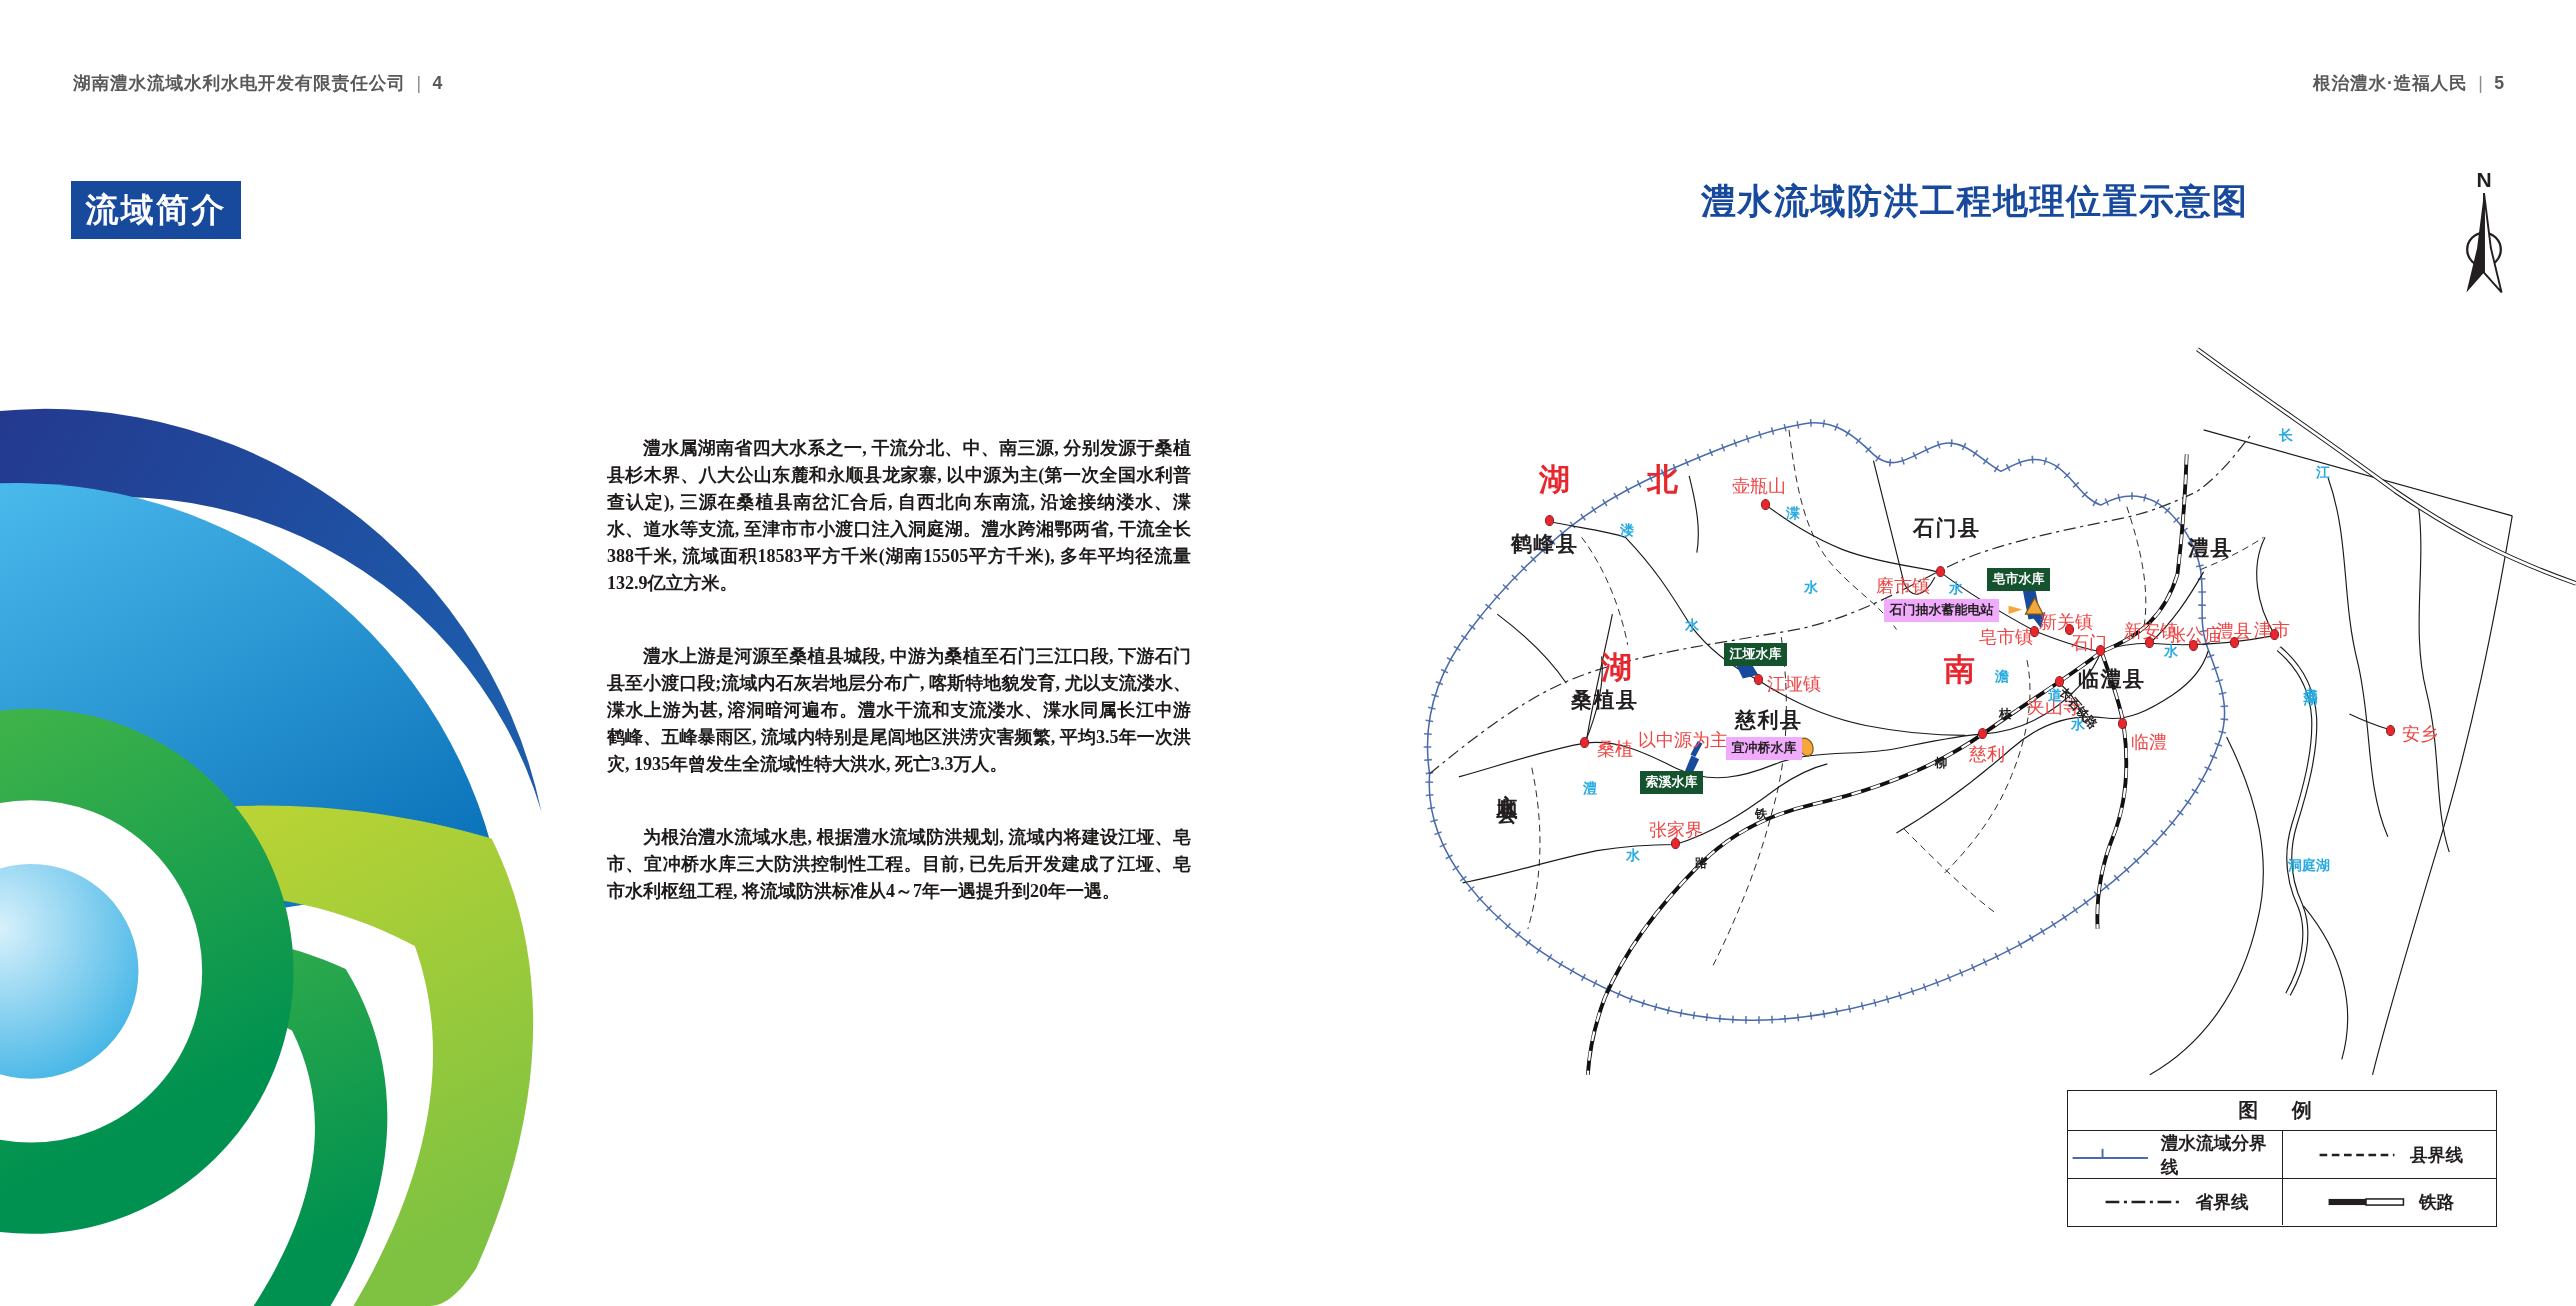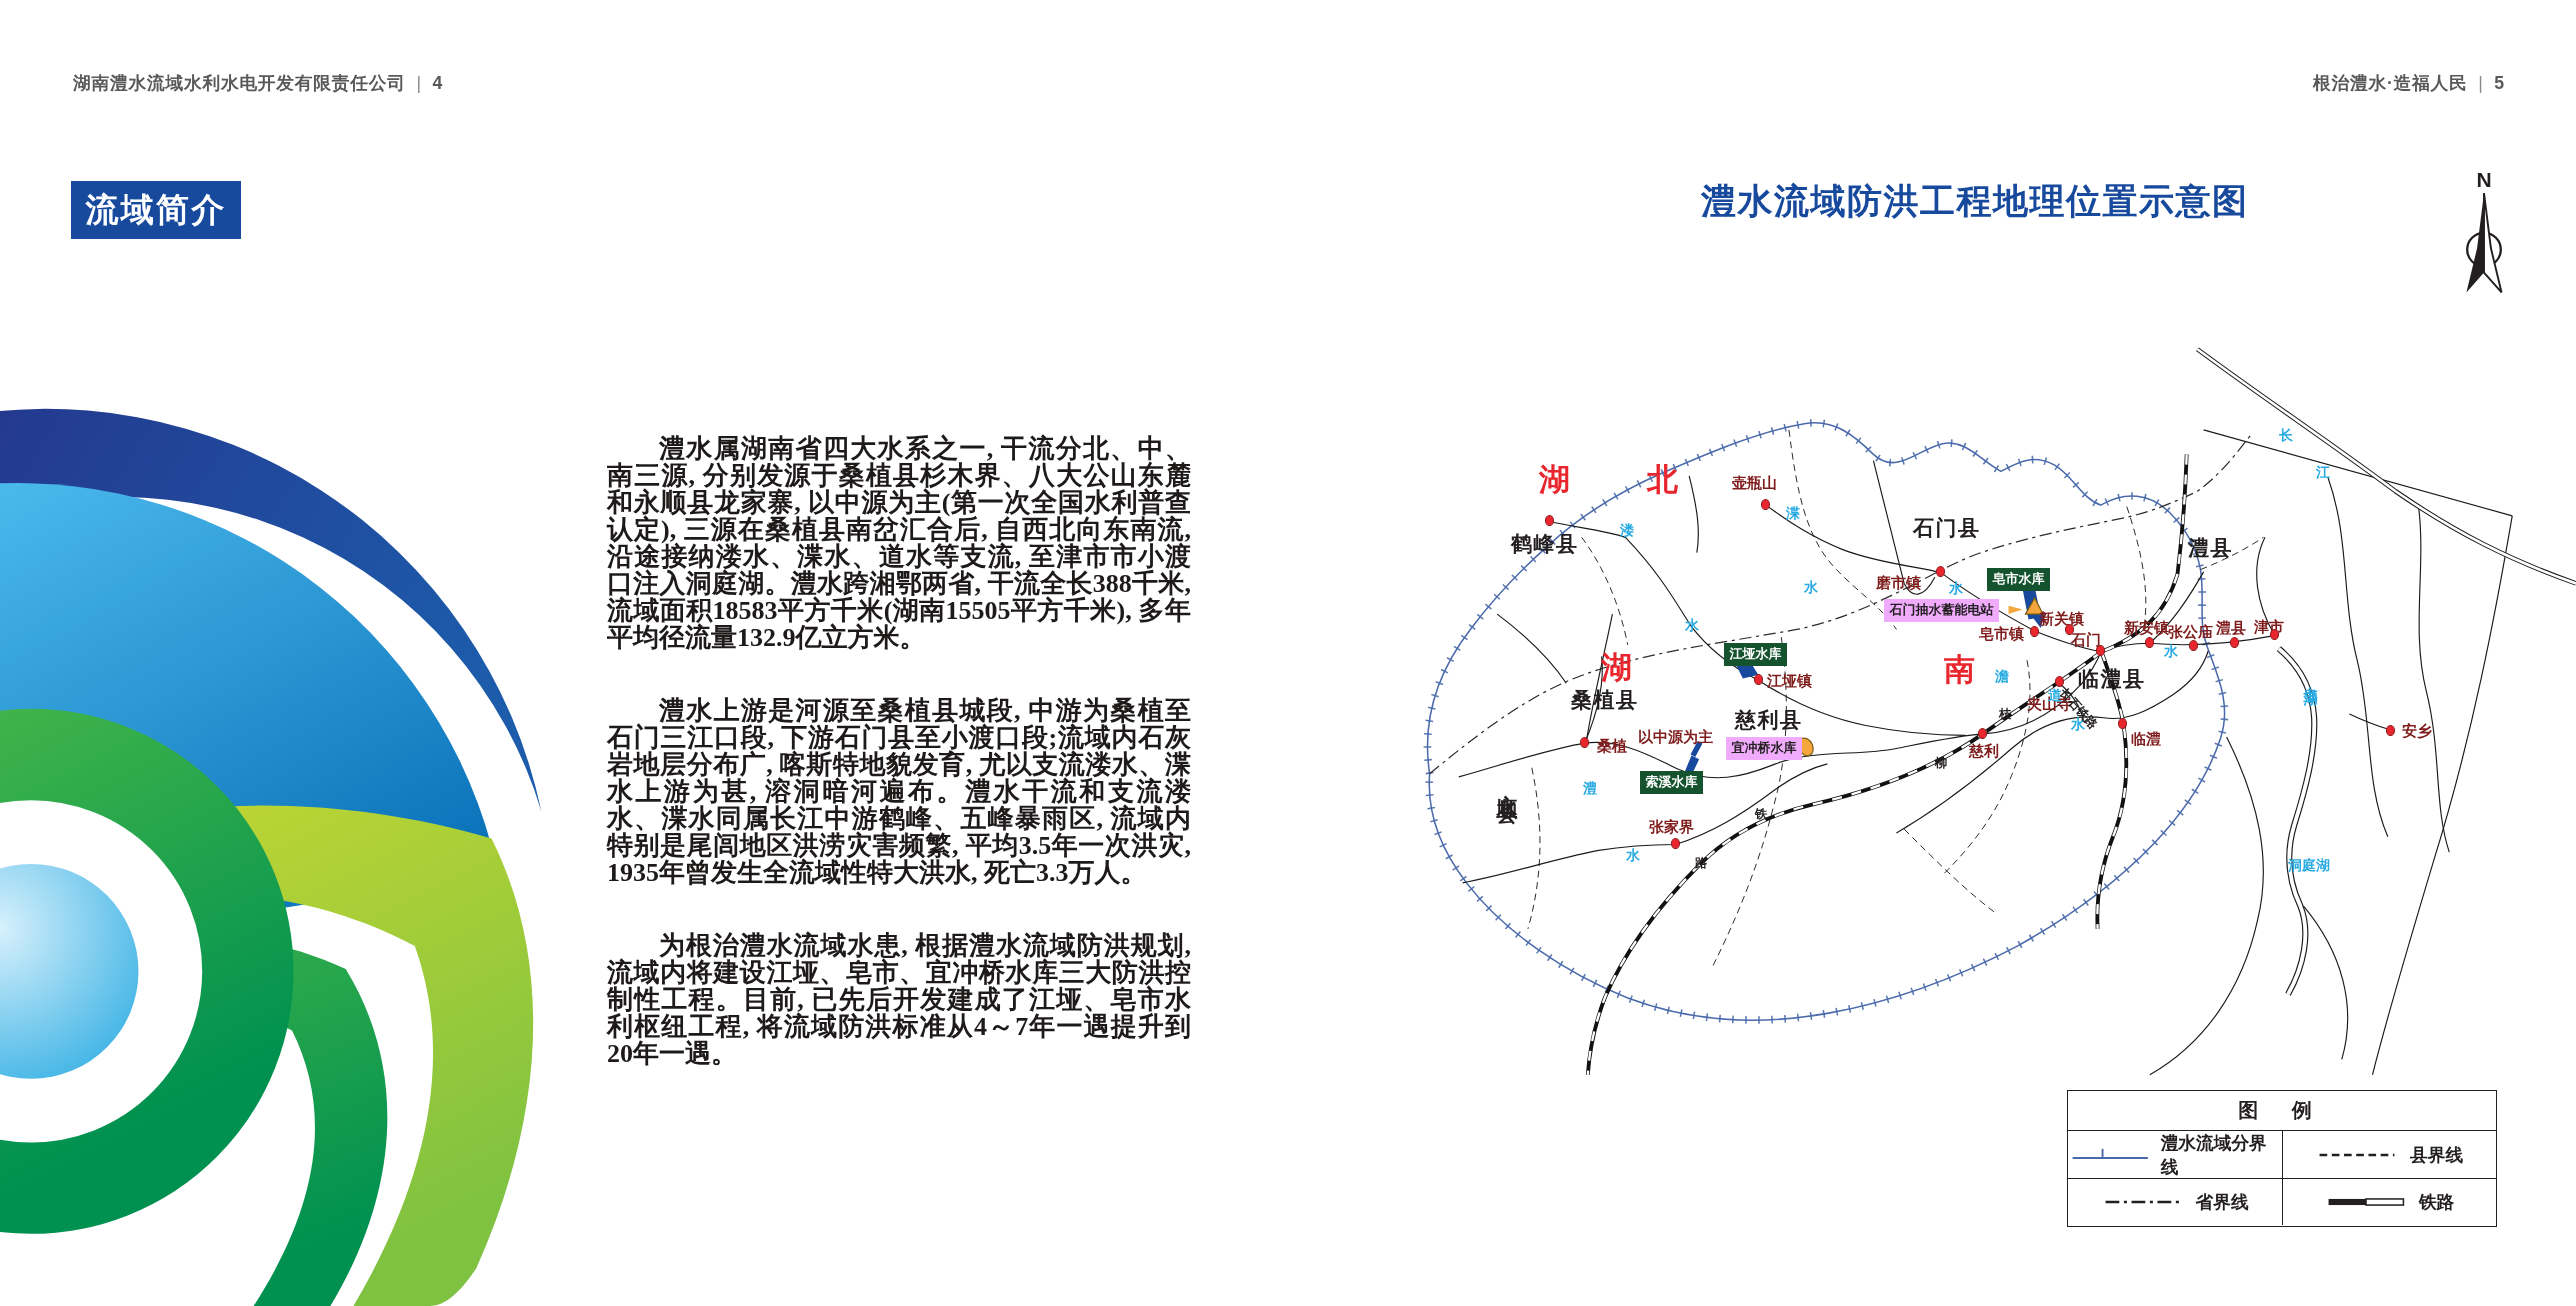--- a/index.html
+++ b/index.html
@@ -9,37 +9,37 @@
   .hdr{position:absolute;top:71px;font-size:17.7px;font-weight:700;color:#58595b;letter-spacing:0.8px;white-space:nowrap;}
   .hdr .sep{font-weight:400;color:#8a8b8d;padding:0 10.7px;}
   .hdr-l{left:73px;}
   .hdr-r{right:71px;text-align:center;}
   
   .sec-box{position:absolute;left:71px;top:181px;width:170px;height:58px;background:#17499d;
            display:flex;align-items:center;justify-content:center;}
   .sec-box span{color:#ffffff;font-size:33px;font-weight:700;letter-spacing:2.3px;}
   
   .bodytext{position:absolute;left:607px;top:435px;width:584px;color:#1d1a19;
-            font-family:"Liberation Serif",serif;font-weight:700;font-size:26px;line-height:27px;
+            font-family:"Liberation Serif",serif;font-weight:700;font-size:18px;line-height:27px;
             text-align:justify;}
   .bodytext p{margin:0 0 46px 0;text-indent:2em;}
   
   .logo{position:absolute;left:0;top:378px;width:607px;height:928px;overflow:hidden;}
   
   .map-title{position:absolute;left:1701px;top:178px;width:630px;font-size:35px;font-weight:700;
              color:#17499d;letter-spacing:1.5px;white-space:nowrap;}
   .compass{position:absolute;left:2457px;top:170px;width:54px;height:131px;text-align:center;}
   .compass .n{font-size:21px;font-weight:700;color:#231f20;line-height:20px;}
   .mapbox{position:absolute;left:1382px;top:307px;width:1194px;height:906px;}
   .mapbox svg.art{position:absolute;left:0;top:0;}
   .ml{position:absolute;white-space:nowrap;transform-origin:left top;}
   .prov{color:#e8262d;font-size:31px;font-weight:700;}
   .cnty{color:#231f20;font-size:21px;font-weight:700;letter-spacing:1.5px;}
   .vert{writing-mode:vertical-rl;letter-spacing:4.6px;}
-  .town{color:#7f1d1d;font-size:15px;font-weight:700;}
+  .town{color:#ef4444;font-size:18px;font-weight:400;}
   .riv{color:#29abe2;font-size:14px;font-weight:700;}
   .rivv{color:#29abe2;font-size:14px;font-weight:700;writing-mode:vertical-rl;letter-spacing:2.3px;}
   .raillab{color:#231f20;font-size:12.3px;font-weight:700;}
   .dot{position:absolute;width:9.2px;height:10.7px;border-radius:50%;background:#e8262d;border:0.8px solid #8e1b1e;box-sizing:border-box;}
   .callout{position:absolute;font-size:13px;font-weight:700;padding:2.3px 5.4px;white-space:nowrap;}
   .callout.blue{background:#14532d;color:#ffffff;}
   .callout.orange{background:#f0abfc;color:#231f20;}
   
   .legend{position:absolute;left:2067px;top:1090px;width:430px;height:137px;border:1.5px solid #231f20;
           box-sizing:border-box;background:#ffffff;}

